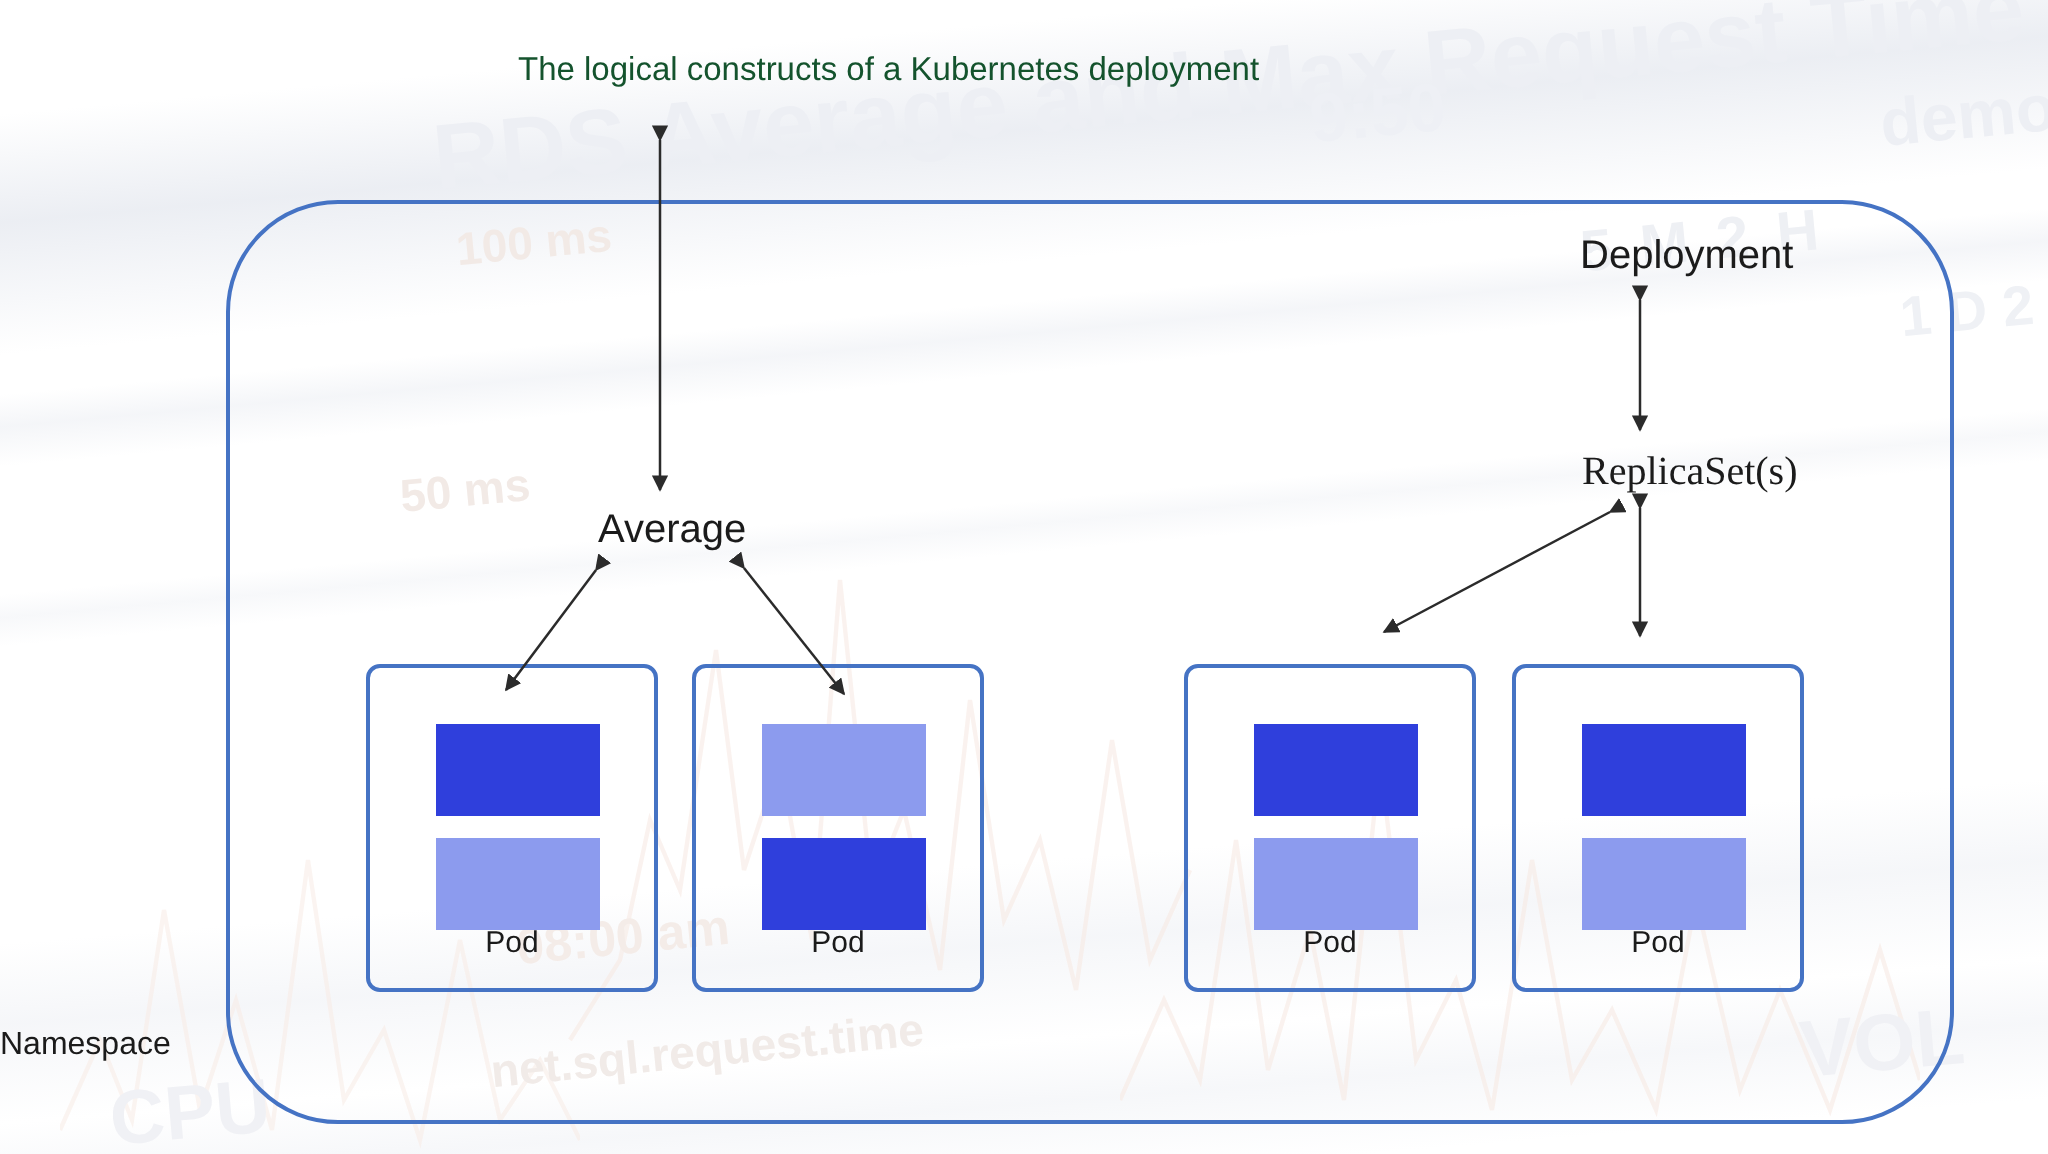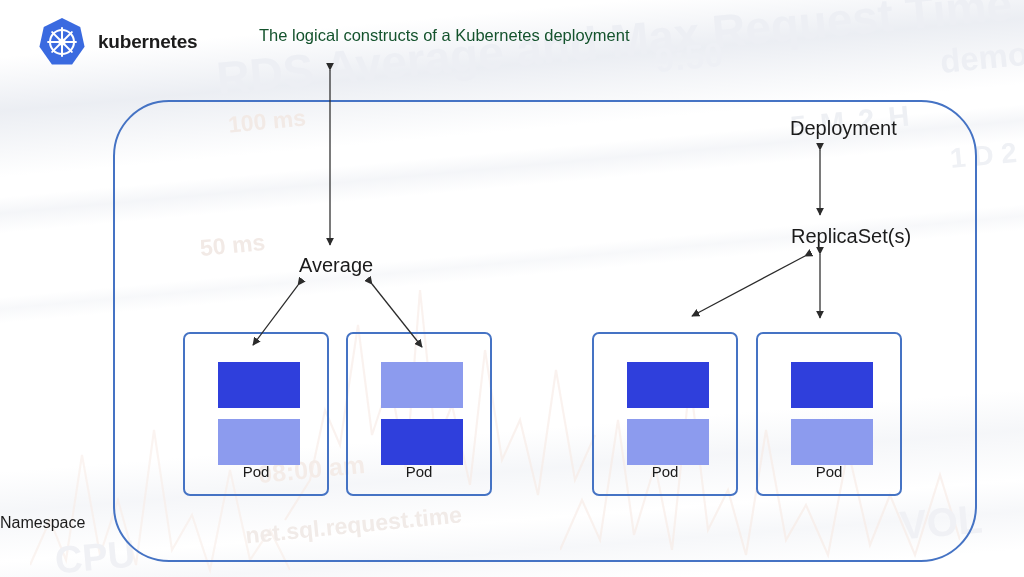--- a/index.html
+++ b/index.html
@@ -100,21 +100,21 @@
 
   
   .lbl {
     position: absolute;
     font-size: 20px;
     color: #1b1b1b;
     white-space: nowrap;
   }
   .lbl-service    { left: 299px; top: 254px; }
   .lbl-deployment { left: 790px; top: 117px; }
-  .lbl-replicaset { left: 791px; top: 225px; }
+  .lbl-replicaset { left: 791px; top: 225px; font-family: Liberation Serif, serif; }
 
   
   .pod {
     position: absolute;
     width: 146px; height: 164px;
     border: 2px solid #4573c4;
     border-radius: 7px;
     box-sizing: border-box;
     background: transparent;
   }
@@ -182,38 +182,20 @@
     <div class="wm-text wm-950">9:50</div>
     <div class="wm-text wm-demo2">demo2</div>
     <div class="wm-text wm-5m2h">5 M  2 H</div>
     <div class="wm-text wm-102">1 D  2</div>
     <div class="wm-text wm-cpu">CPU</div>
     <div class="wm-text wm-vol">VOL</div>
     <div class="wm-text wm-0800">08:00 am</div>
     <div class="wm-text wm-netsql">net.sql.request.time</div>
   </div>
 
-  <div class="logo-wrap">
-    <svg class="logo-mark" viewBox="0 0 100 104">
-      <polygon points="50,2 88,21 97,62 71,99 29,99 3,62 12,21" fill="#3a6ae0"></polygon>
-      <g fill="none" stroke="#ffffff" stroke-width="4.2" stroke-linecap="round">
-        <circle cx="50" cy="52" r="25"></circle>
-        <circle cx="50" cy="52" r="7.5" fill="#ffffff" stroke="none"></circle>
-        <line x1="50" y1="52" x2="50" y2="23"></line>
-        <line x1="50" y1="52" x2="70.5" y2="31.5"></line>
-        <line x1="50" y1="52" x2="79" y2="52"></line>
-        <line x1="50" y1="52" x2="70.5" y2="72.5"></line>
-        <line x1="50" y1="52" x2="50" y2="81"></line>
-        <line x1="50" y1="52" x2="29.5" y2="72.5"></line>
-        <line x1="50" y1="52" x2="21" y2="52"></line>
-        <line x1="50" y1="52" x2="29.5" y2="31.5"></line>
-      </g>
-    </svg>
-    <span class="logo-word">kubernetes</span>
-  </div>
 
   <div class="slide-title">The logical constructs of a Kubernetes deployment</div>
 
   <div class="namespace-box"></div>
   <div class="namespace-label">Namespace</div>
 
   <div class="lbl lbl-service">Average</div>
   <div class="lbl lbl-deployment">Deployment</div>
   <div class="lbl lbl-replicaset">ReplicaSet(s)</div>
 

